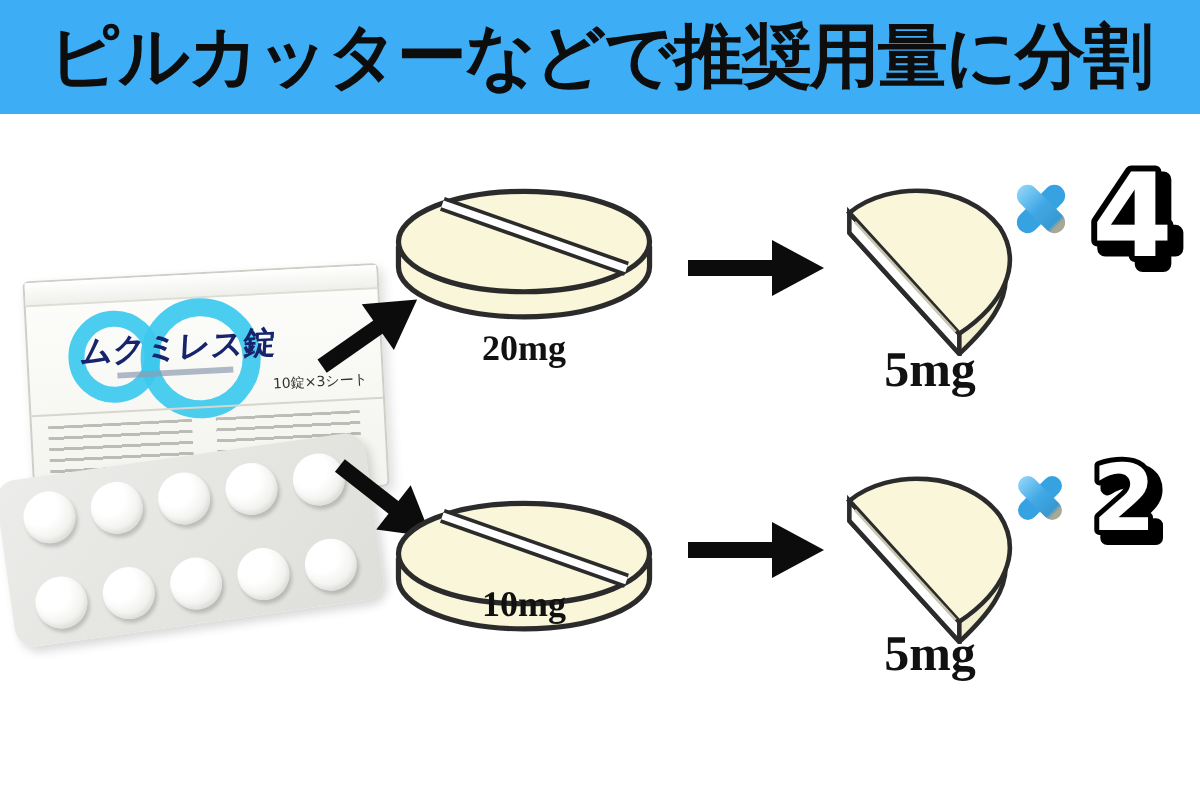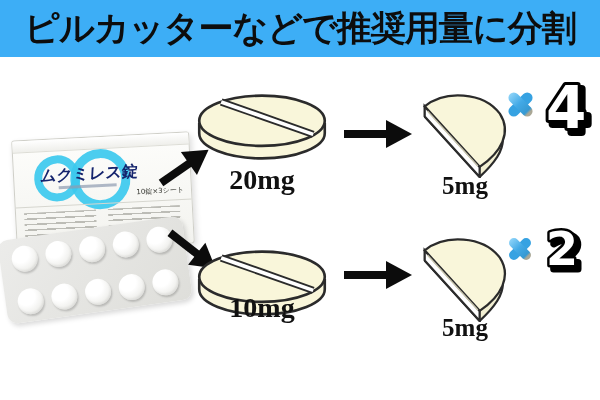--- a/index.html
+++ b/index.html
@@ -37,21 +37,21 @@
            background:linear-gradient(135deg,#ececea,#dededa);border-radius:10px;
            box-shadow:2px 3px 5px rgba(0,0,0,.15);
            display:flex;flex-wrap:wrap;align-items:center;justify-content:center;
            gap:6px 8px;padding:2px 6px;box-sizing:border-box;}
   .bpill{width:26px;height:26px;border-radius:50%;
          background:radial-gradient(circle at 35% 30%,#ffffff 0 35%,#efefec 70%,#d8d8d4 100%);
          box-shadow:1px 2px 2px rgba(0,0,0,.18), inset -1px -2px 2px rgba(0,0,0,.05);}
 
   
   .dose-label{font-family:"Liberation Serif","DejaVu Serif",serif;font-weight:bold;
-              color:#111;font-size:28px;text-align:center;white-space:nowrap;}
+              color:#111;font-size:18px;text-align:center;white-space:nowrap;}
 
   svg{display:block;}
 </style>
 </head>
 <body>
 
 <div class="canvas">
 
   <div class="abs header">
     <span class="header-title">ピルカッターなどで推奨用量に分割</span>

